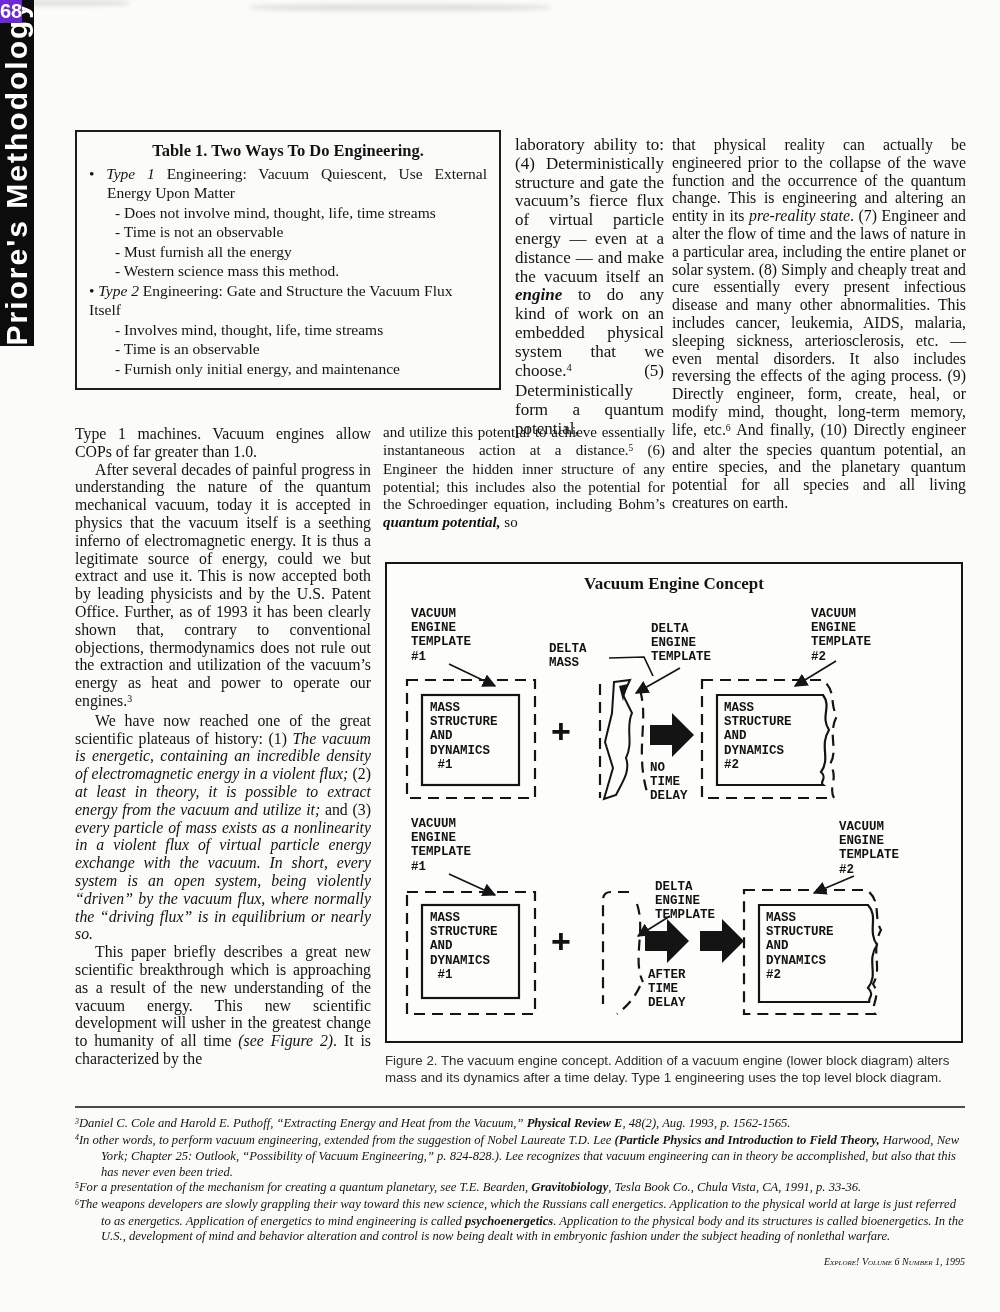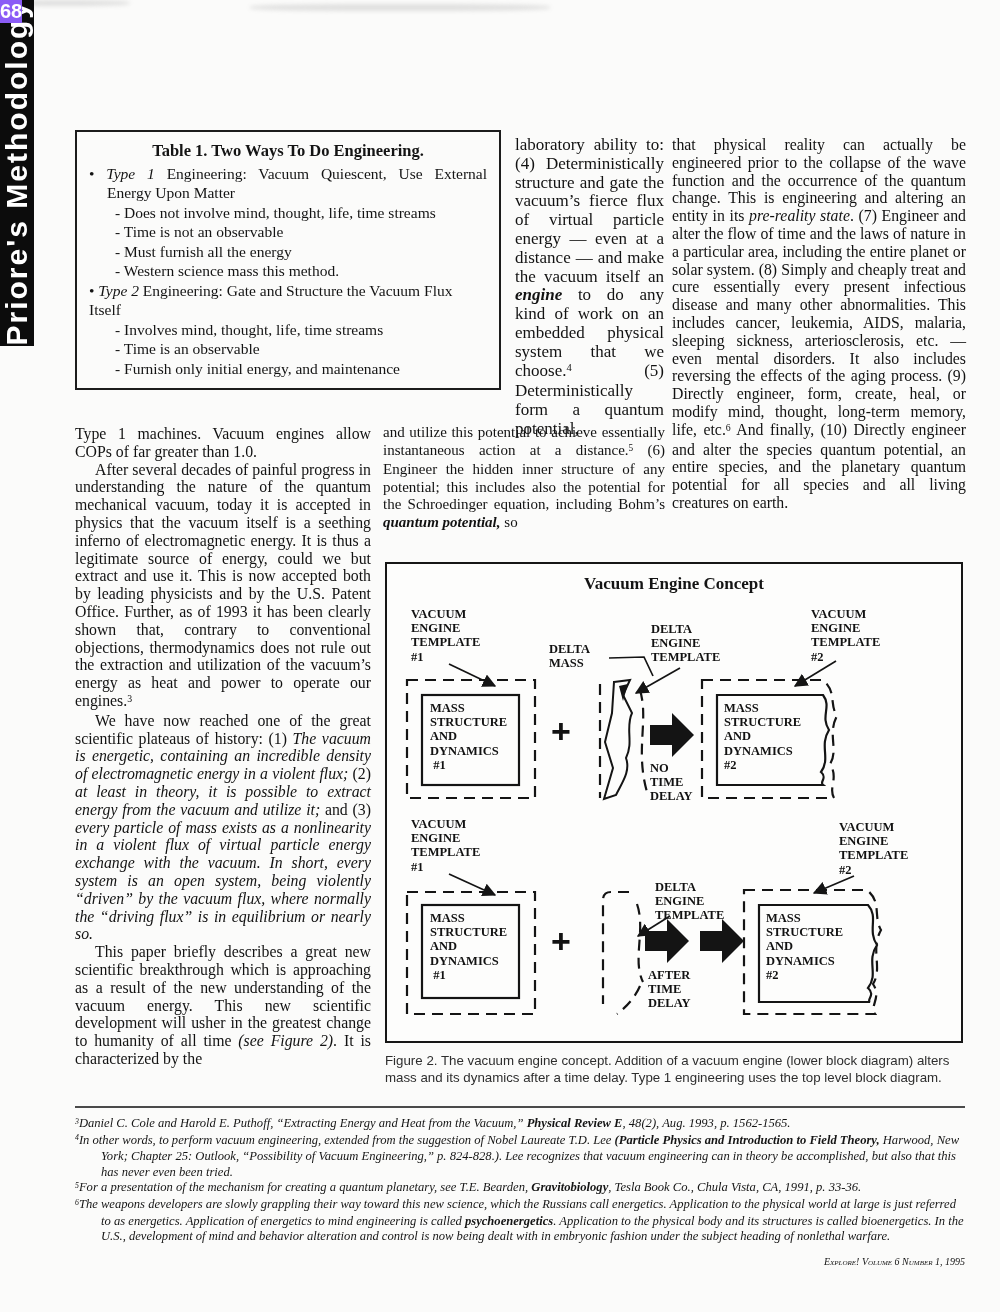--- a/index.html
+++ b/index.html
@@ -4,21 +4,21 @@
 <style>
   html,body{margin:0;padding:0;}
   body{width:1000px;height:1312px;position:relative;background:#fbfbfa;overflow:hidden;
        font-family:"Liberation Serif",serif;color:#141414;}
   
   .smudge{position:absolute;background:#9a9a9a;opacity:.28;filter:blur(2px);border-radius:40%;}
   
   .vbar{position:absolute;left:0;top:362;width:46;height:490;background:#0c0c0c;display:flex;align-items:center;justify-content:center;}
   .vtext{writing-mode:vertical-rl;transform:rotate(180deg);color:#fff;
          font-family:"Liberation Sans",sans-serif;font-weight:bold;font-size:30px;letter-spacing:2px;white-space:nowrap;}
-  .pagenum{position:absolute;left:0;top:866;width:46;height:52;background:#8b5cf6;color:#fff;
+  .pagenum{position:absolute;left:0;top:866;width:46;height:52;background:#6d28d9;color:#fff;
            display:flex;align-items:center;justify-content:center;
            font-family:"Liberation Sans",sans-serif;font-weight:bold;font-size:20px;}
   
   .tablebox{position:absolute;left:75px;top:130px;width:426px;height:260px;border:2px solid #1c1c1c;
             box-sizing:border-box;padding:9px 12px 8px 12px;font-size:15.5px;line-height:19.5px;}
   .t-title{text-align:center;font-weight:bold;font-size:16.5px;margin-bottom:3px;}
   .t-line{white-space:normal;}
   .t-item{padding-left:0;}
   .t-just{text-align:justify;text-align-last:justify;}
   .t-cont{padding-left:18px;}
@@ -33,21 +33,21 @@
   .ind{text-indent:20px;}
   .r-i{font-style:italic;}
   .r-bi{font-weight:bold;font-style:italic;}
   .r-sup{font-size:62%;position:relative;top:-0.4em;}
   
   .figbox{position:absolute;left:385px;top:562px;width:578px;height:481px;border:2px solid #161616;
           box-sizing:border-box;background:#fdfdfc;margin:0;}
   .figsvg{position:absolute;left:0;top:0;width:574px;height:477px;}
   .fig-title{position:absolute;left:0;top:10px;width:100%;text-align:center;font-weight:bold;font-size:17px;
              font-family:"Liberation Serif",serif;}
-  .figlabel{position:absolute;font-family:Liberation Serif, serif;font-weight:bold;font-size:12.5px;
+  .figlabel{position:absolute;font-family:Liberation Mono, monospace;font-weight:bold;font-size:12.5px;
             line-height:14.2px;white-space:pre-line;color:#121212;}
   .plus{position:absolute;font-family:"Liberation Sans",sans-serif;font-weight:bold;font-size:34px;color:#121212;}
   .caption{position:absolute;left:385px;top:1052px;width:578px;font-family:"Liberation Sans",sans-serif;
            font-size:13.3px;line-height:17px;color:#2e2e2e;text-align:left;}
   
   .footrule{position:absolute;left:75px;top:1106px;width:890px;height:2px;background:#4a4a4a;}
   .footnotes{position:absolute;left:75px;top:1116px;width:892px;font-size:12.6px;line-height:15.6px;
              font-style:italic;color:#151515;}
   .fn{padding-left:26px;text-indent:-26px;}
   .footer-line{position:absolute;right:35px;top:1256px;font-style:italic;font-variant:small-caps;

